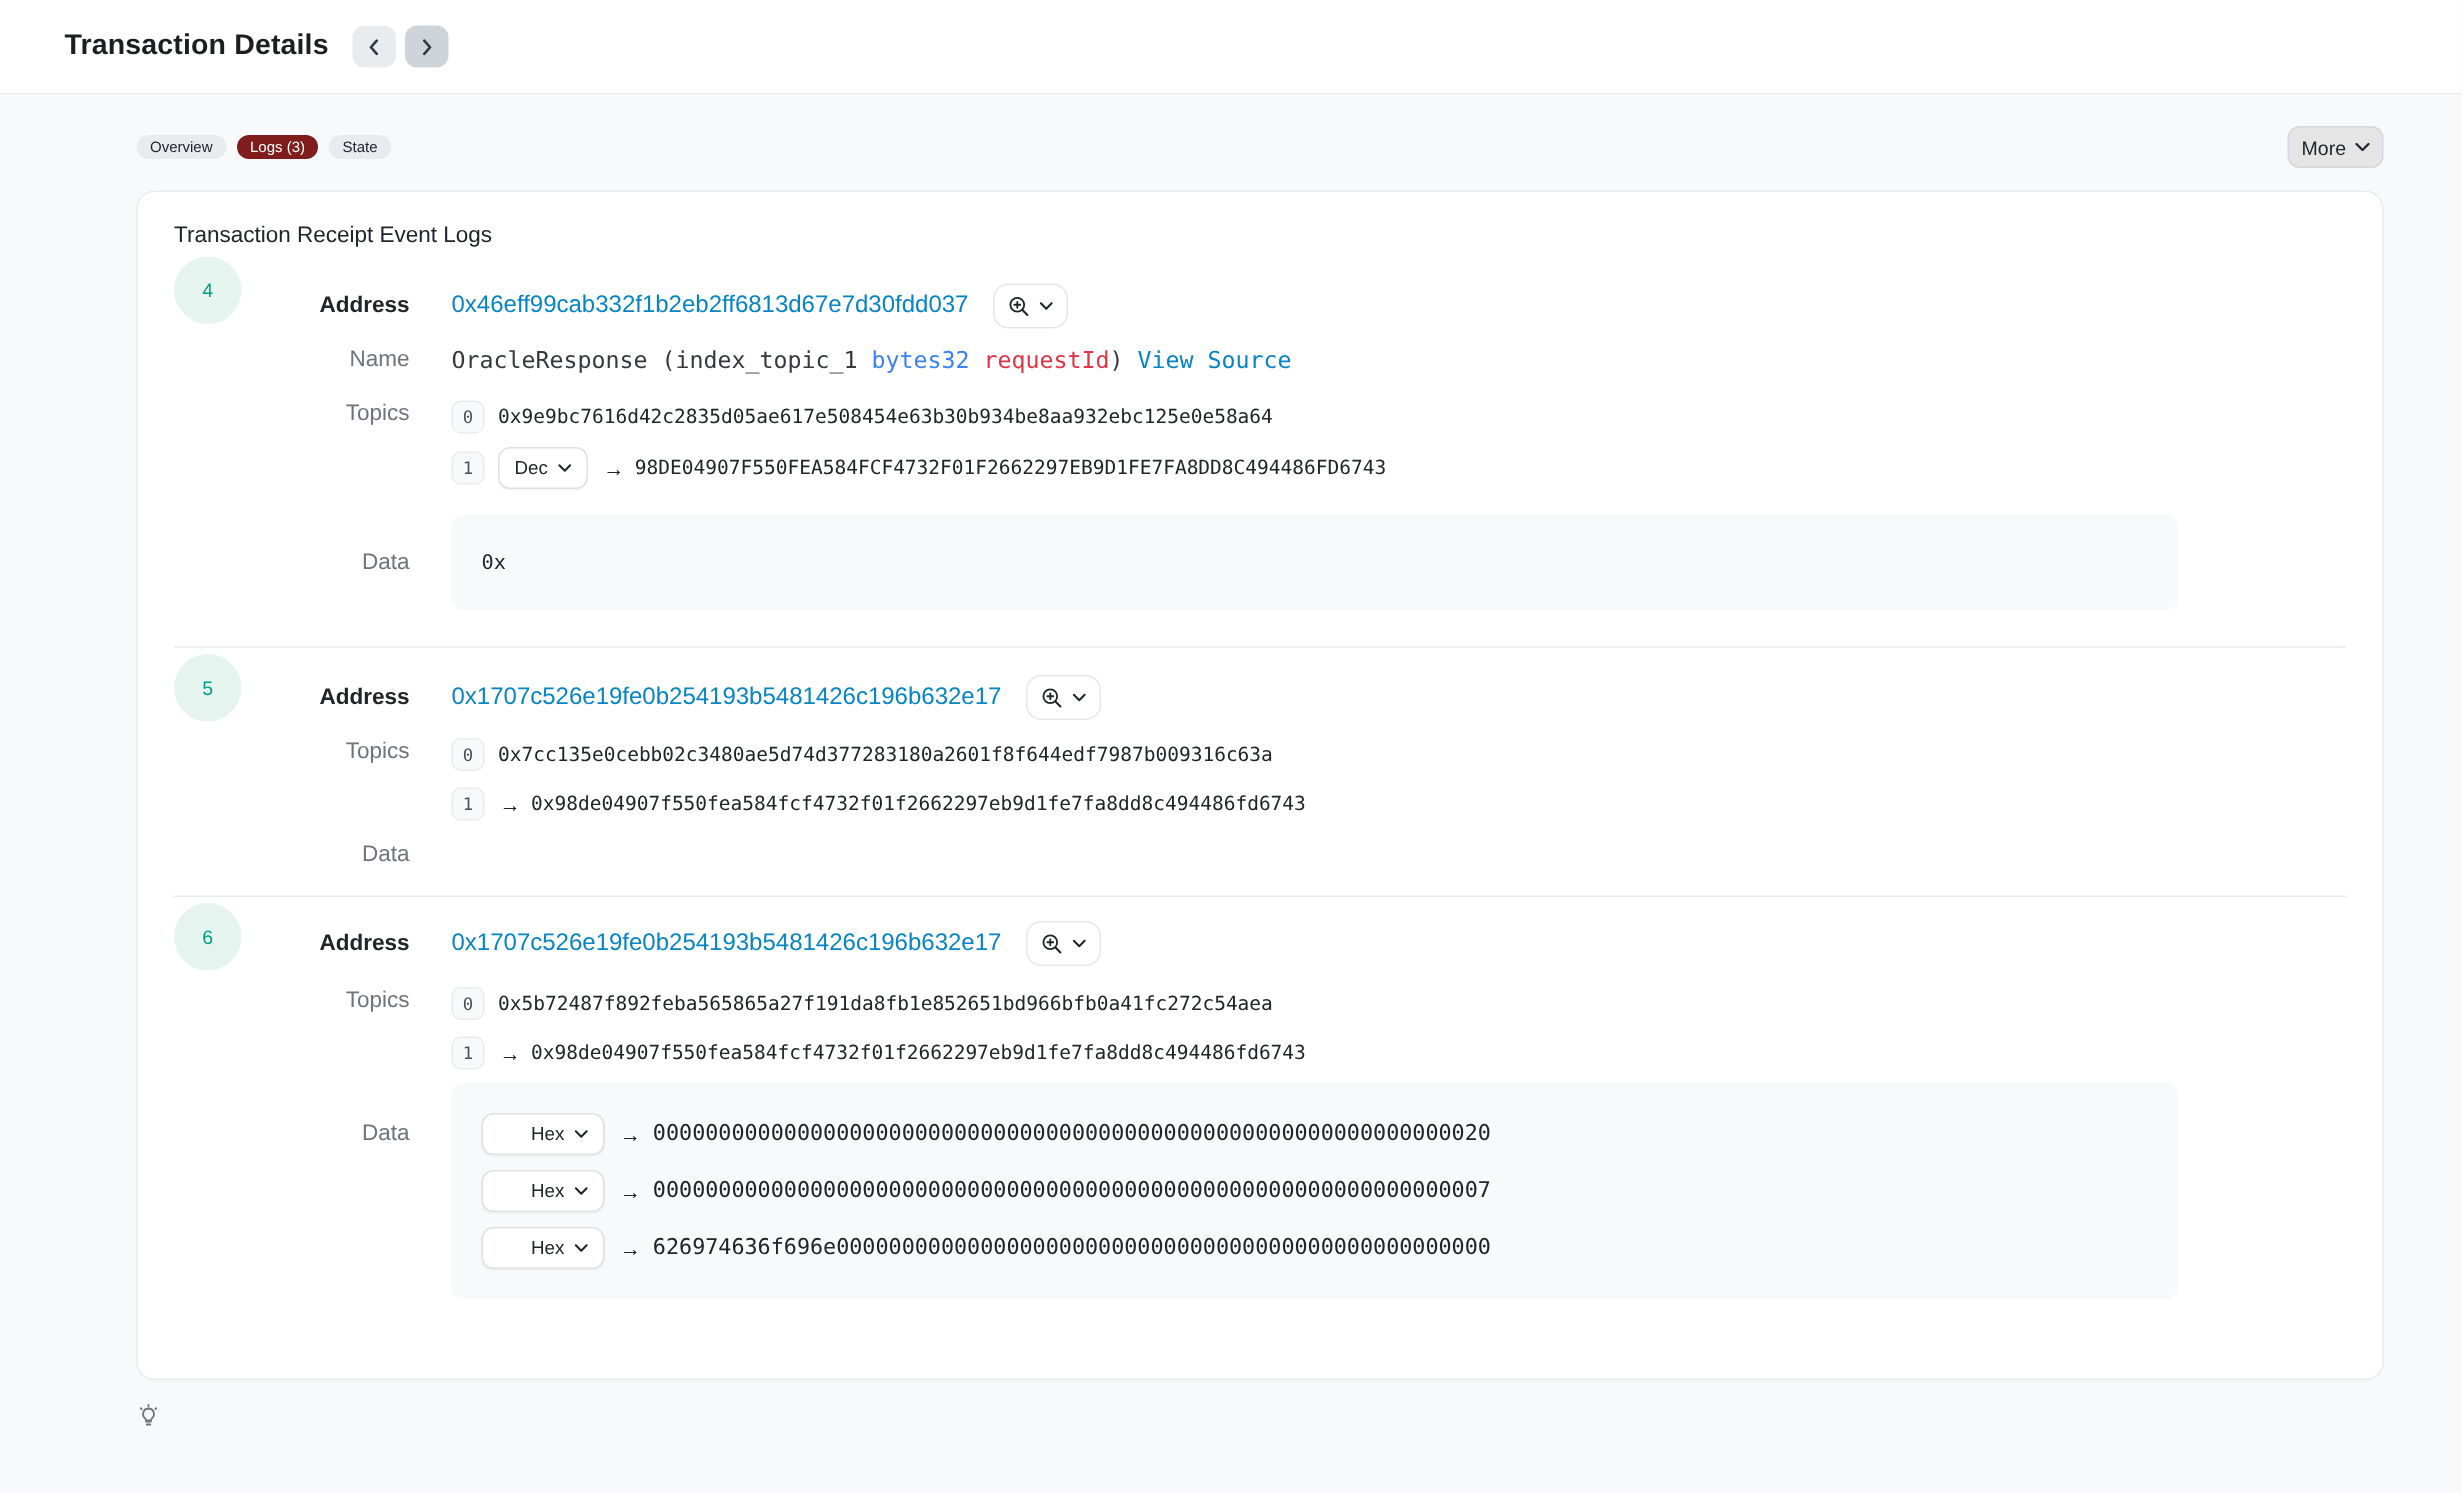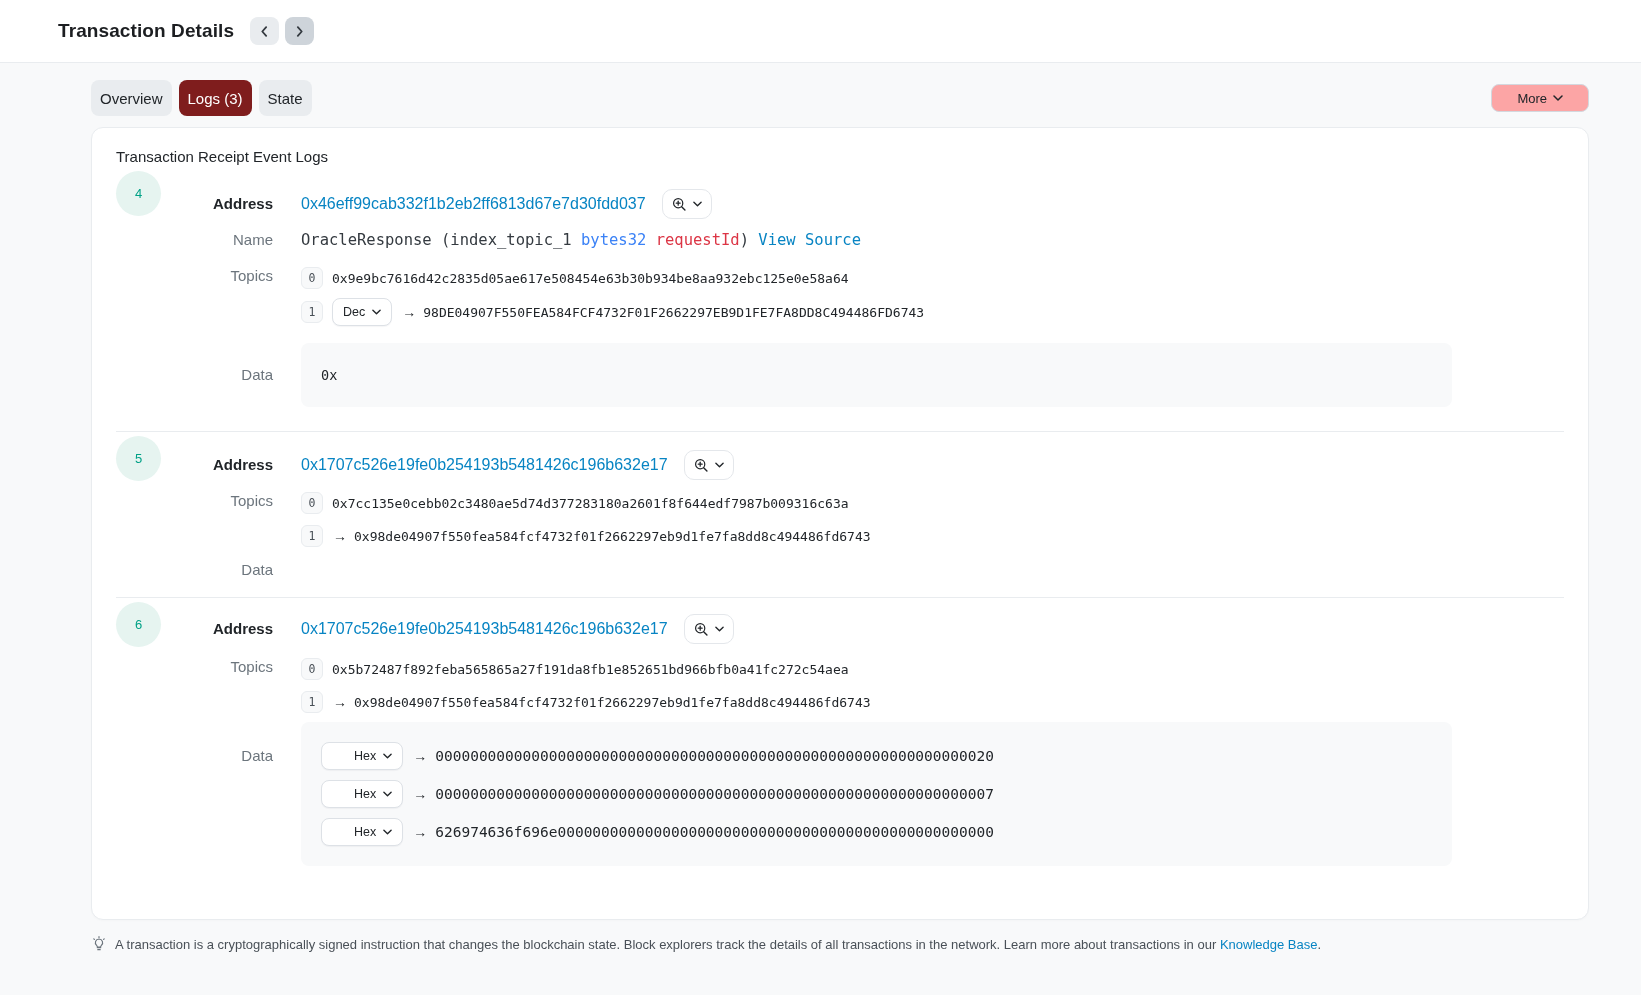--- a/index.html
+++ b/index.html
@@ -12,21 +12,21 @@
   }
   .mono { font-family:"DejaVu Sans Mono", monospace; }
 
   
   .page-header{
     background:#ffffff;
     height:63px;
     border-bottom:1px solid #e9ecef;
     display:flex;
     align-items:center;
-    padding-left:58px;
+    padding-left:43px;
   }
   .page-title{
     font-size:19px;
     font-weight:700;
     color:#1c1e21;
     letter-spacing:.1px;
   }
   .nav-btns{ display:flex; gap:6px; margin-left:16px; }
   .nav-btn{
     width:29px; height:28px;
@@ -42,35 +42,35 @@
     background:#f8f9fa;
     height:932px;
     padding:21px 52px 0 91px;
   }
   .tabs-row{
     display:flex; align-items:center; justify-content:space-between;
     height:28px;
   }
   .tabs{ display:flex; gap:7px; }
   .tab{
-    height:36px;
+    height:16px;
     padding:0 9px;
     border:none; border-radius:8px;
     background:#e9ecef;
     color:#212529;
-    font-size:15px; font-weight:500;
+    font-size:10px; font-weight:500;
     display:flex; align-items:center;
     cursor:pointer;
     font-family:"Liberation Sans", sans-serif;
   }
   .tab.active{ background:#7f1d1d; color:#ffffff; }
   .more-btn{
     height:28px;
-    padding:0 25px;
-    background:#fca5a5;
+    padding:0 8px;
+    background:#e5e5e5;
     border:1px solid #d3d8de;
     border-radius:8px;
     font-size:13px; color:#212529;
     display:flex; align-items:center; gap:6px;
     cursor:pointer;
     font-family:"Liberation Sans", sans-serif;
     margin-left:19px;
   }
 
   
@@ -446,16 +446,15 @@
 
   <div class="foot-note">
     <span class="bulb">
       <svg width="16" height="16" viewBox="0 0 24 24" fill="none" stroke="#6c757d" stroke-width="1.8" stroke-linecap="round" stroke-linejoin="round">
           <path d="M9.5 17.5h5M10.2 20.5h3.6M12 4.5a5.5 5.5 0 0 0-3.6 9.6c.7.65 1.1 1.4 1.1 2.4h5c0-1 .4-1.75 1.1-2.4A5.5 5.5 0 0 0 12 4.5z"></path>
           <line x1="12" y1="1" x2="12" y2="2.2"></line>
           <line x1="4.2" y1="4.2" x2="5.1" y2="5.1"></line>
           <line x1="19.8" y1="4.2" x2="18.9" y2="5.1"></line>
         </svg>
     </span>
-    <span><span>A transaction is a cryptographically signed instruction that changes the blockchain state. Block explorers track the details of all transactions in the network. Learn more about transactions in our </span><a>Knowledge Base</a><span>.</span></span>
   </div>
 
 </div>
 
 </body></html>

